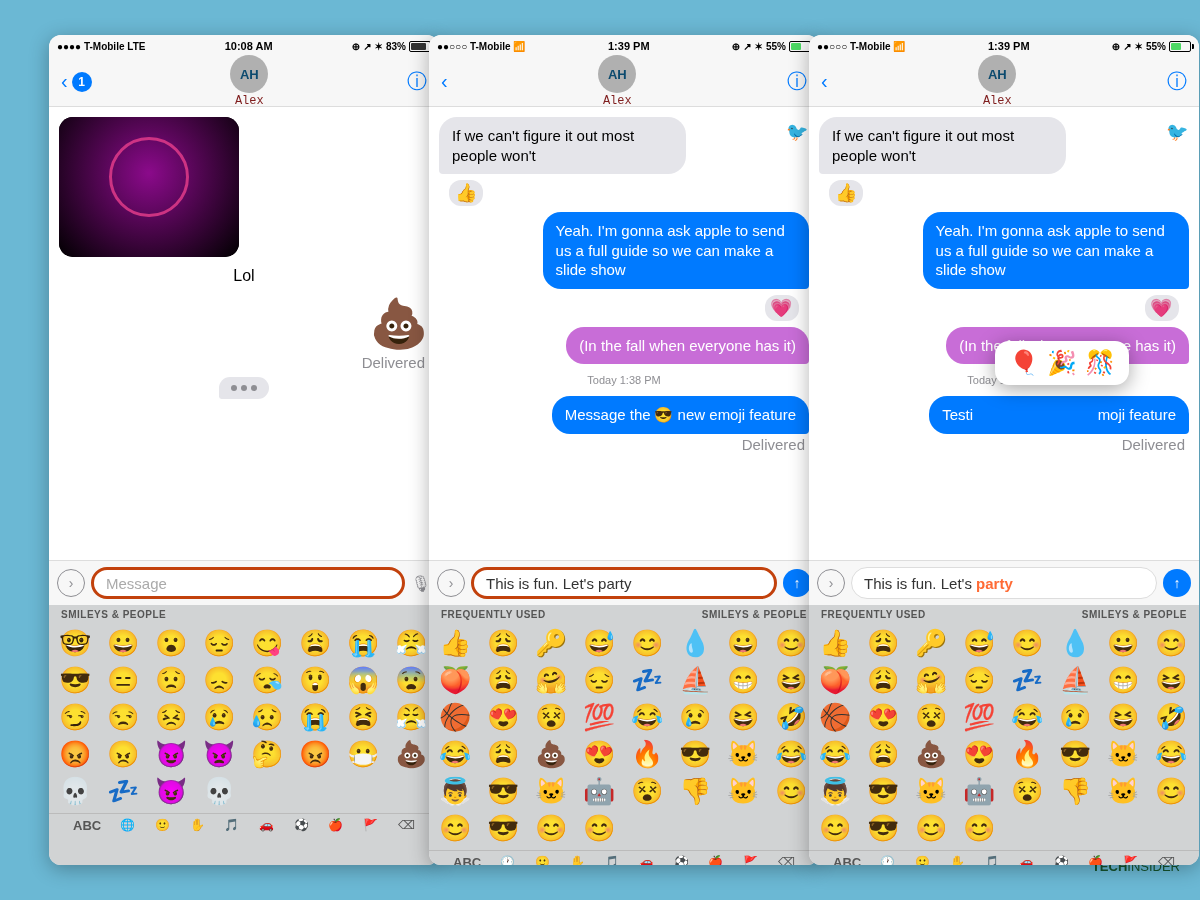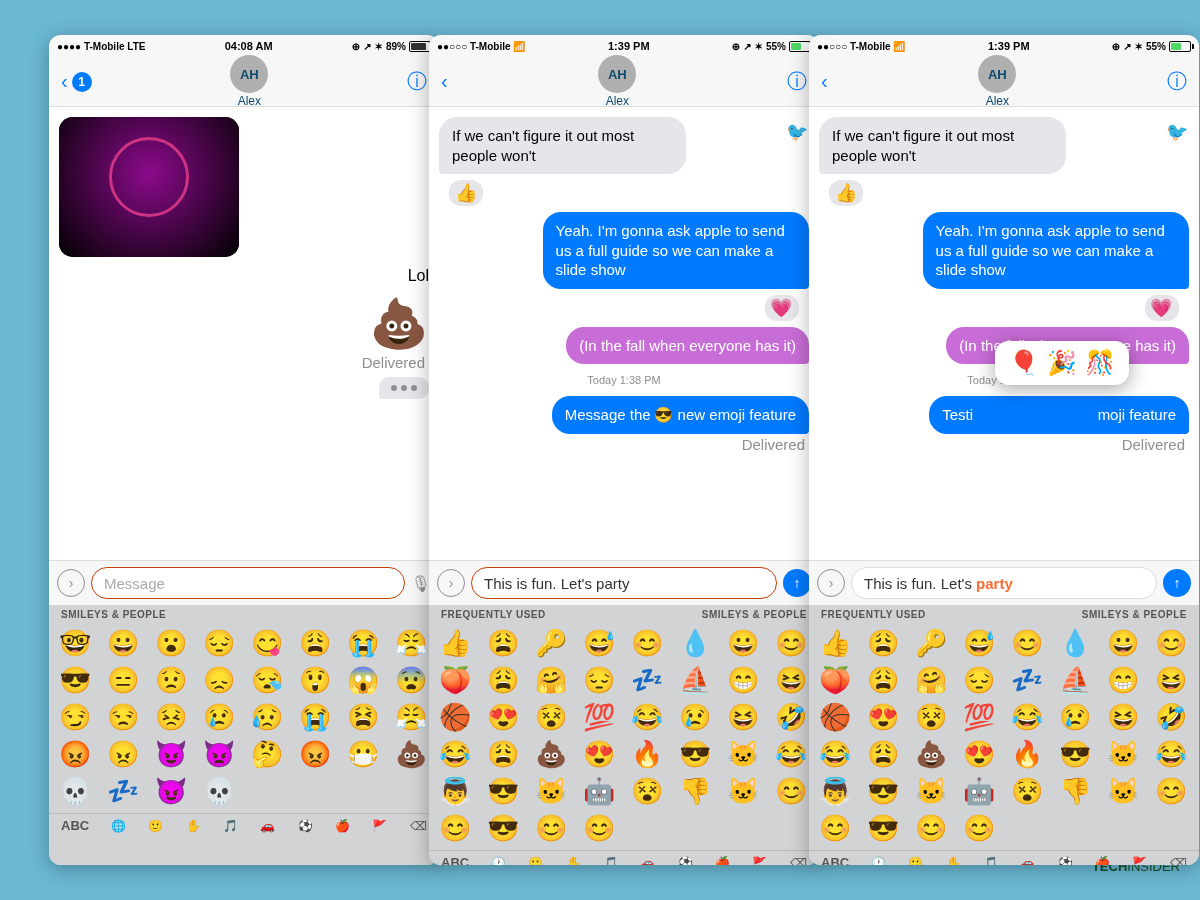--- a/index.html
+++ b/index.html
@@ -102,21 +102,21 @@
       align-items: center;
     }
 
     .avatar {
       width: 38px; height: 38px; border-radius: 50%;
       background: #b0b0b0;
       display: flex; align-items: center; justify-content: center;
       color: #0c4a6e; font-size: 13px; font-weight: 600;
     }
 
-    .nav-name { font-size: 12px; color: #0c4a6e; margin-top: 1px; }
+    .nav-name { font-size: 12px; color: #7f1d1d; margin-top: 1px; font-family: Liberation Mono, monospace; }
 
     .nav-info {
       color: #007aff;
       font-size: 20px;
     }
 
     
     .messages-area {
       flex: 1;
       background: white;
@@ -126,21 +126,21 @@
       flex-direction: column;
       gap: 6px;
     }
 
     
     .bubble-row {
       display: flex;
       flex-direction: column;
     }
 
-    .bubble-row.received { align-items: flex-end; }
+    .bubble-row.received { align-items: center; }
     .bubble-row.sent { align-items: flex-end; }
 
     .bubble {
       max-width: 72%;
       padding: 9px 13px;
       border-radius: 18px;
       font-size: 15px;
       line-height: 1.3;
     }
 
@@ -209,21 +209,21 @@
     }
 
     .input-expand-btn {
       width: 28px; height: 28px; border-radius: 50%; border: 1.5px solid #8e8e93;
       display: flex; align-items: center; justify-content: center;
       font-size: 14px; color: #8e8e93; background: none; cursor: pointer;
     }
 
     .message-input {
       flex: 1;
-      border: 1px solid #c2410c;
+      border: 3px solid #c2410c;
       border-radius: 18px;
       padding: 6px 12px;
       font-size: 15px;
       background: white;
       color: #333;
       outline: none;
       height: 32px;
     }
 
     .message-input::placeholder { color: #aaa; }
@@ -272,22 +272,22 @@
     .emoji-cell {
       font-size: 26px;
       text-align: center;
       padding: 2px;
       cursor: pointer;
     }
 
     .emoji-keyboard-footer {
       display: flex;
       justify-content: space-between;
-      align-items: center;
-      padding: 4px 12px;
+      align-items: flex-start;
+      padding: 4px 24px;
       border-top: 1px solid #bbb;
       font-size: 12px;
       color: #555;
       margin-top: 2px;
     }
 
     
     .watermark {
       position: absolute;
       bottom: 26px;
@@ -307,26 +307,26 @@
 <body>
 
 <div class="phones-container">
 
   <div class="phone">
 
     <div class="status-bar">
       <div class="status-left">
         <span style="font-size:10px;">●●●● T-Mobile&nbsp;LTE</span>
       </div>
-      <div class="status-center">04:08 AM</div>
+      <div class="status-center">10:08 AM</div>
       <div class="status-right">
         <span>⊕</span>
         <span>↗</span>
         <span>✶</span>
-        <span>89%</span>
+        <span>83%</span>
         <div class="battery">
           <div class="battery-fill gray" style="width:85%;"></div>
         </div>
       </div>
     </div>
 
     <div class="nav-bar">
       <div class="nav-back">
         <span style="font-size:20px;">‹</span>
         <div class="nav-badge">1</div>

